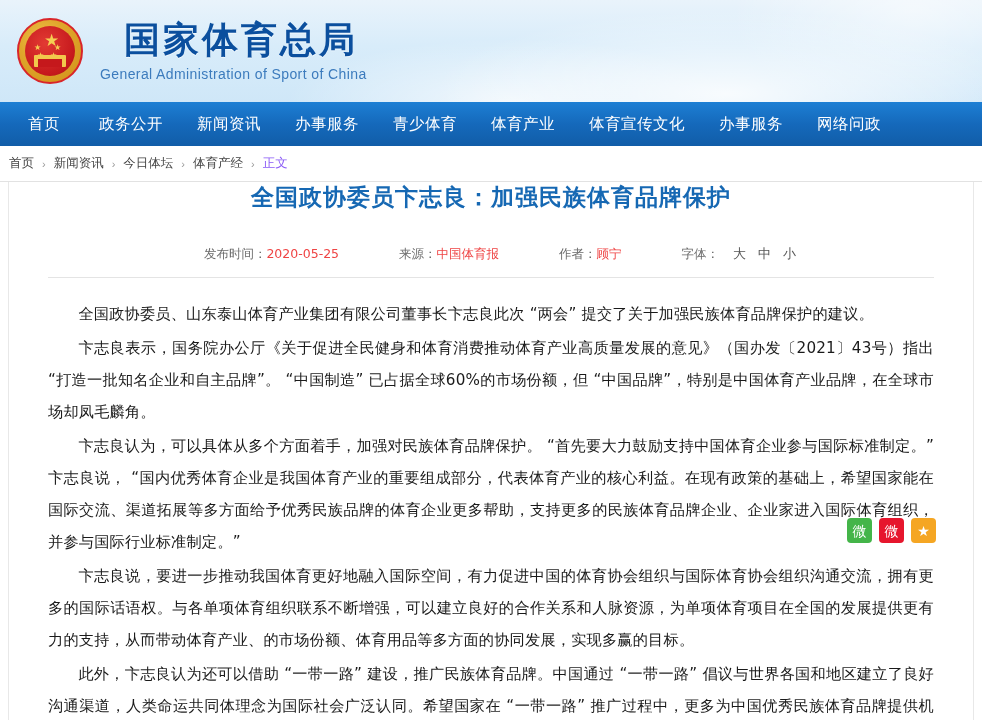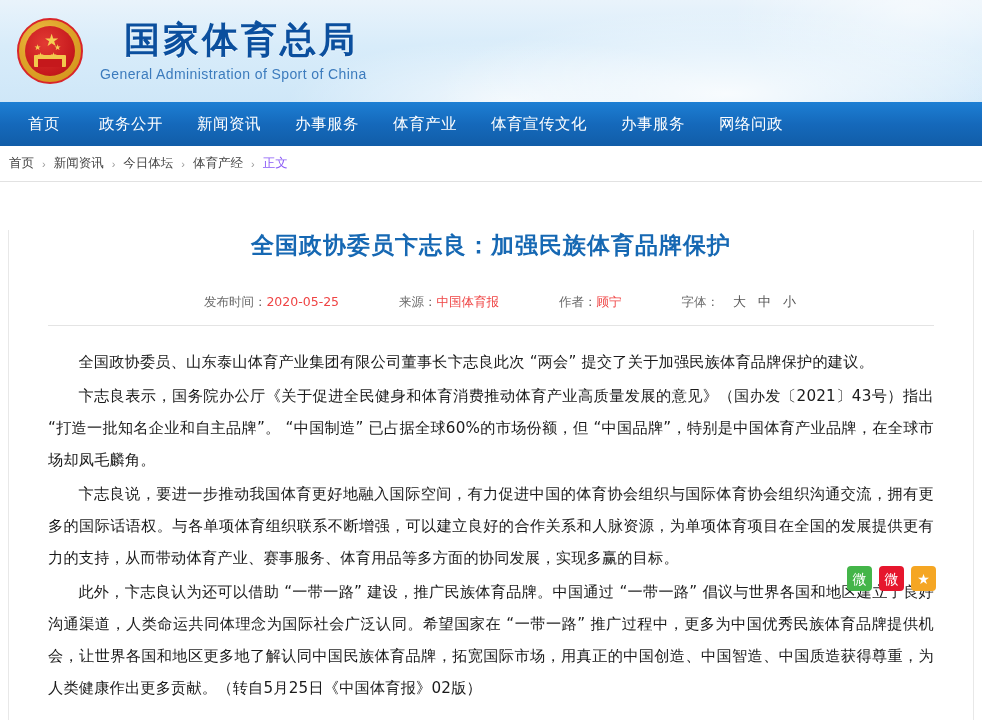--- a/index.html
+++ b/index.html
@@ -177,21 +177,20 @@
     position: absolute;
     right: 8px; top: 0; bottom: 0;
     width: 1px;
     background: #e8e8e8;
   }
   .article {
     position: relative;
     padding: 0 48px;
   }
   .article-title {
-    margin-top: 48px;
     text-align: center;
     font-size: 23px;
     font-weight: bold;
     color: #1668b3;
     font-family: Liberation Sans, sans-serif;
     letter-spacing: 1px;
   }
   .meta-row {
     margin-top: 32px;
     display: flex;
@@ -278,20 +277,21 @@
         <div class="site-subtitle">General Administration of Sport of China</div>
       </div>
     </div>
   </div>
 
   <div class="nav">
     <div class="nav-item first">首页</div>
     <div class="nav-item">政务公开</div>
     <div class="nav-item">新闻资讯</div>
     <div class="nav-item">办事服务</div>
+    <div class="nav-item">青少体育</div>
     <div class="nav-item">体育产业</div>
     <div class="nav-item">体育宣传文化</div>
     <div class="nav-item">办事服务</div>
     <div class="nav-item">网络问政</div>
   </div>
 
   <div class="breadcrumb-wrap">
     <span class="crumb">首页</span>
     <span class="crumb-sep">›</span>
     <span class="crumb">新闻资讯</span>
@@ -331,19 +331,20 @@
             <span class="font-size-btn">大</span><span class="font-size-btn">中</span><span class="font-size-btn">小</span>
           </span>
         </span>
       </div>
 
       <div class="divider"></div>
 
       <div class="article-body">
         <p>全国政协委员、山东泰山体育产业集团有限公司董事长卞志良此次 “两会” 提交了关于加强民族体育品牌保护的建议。</p>
         <p>卞志良表示，国务院办公厅《关于促进全民健身和体育消费推动体育产业高质量发展的意见》（国办发〔2021〕43号）指出 “打造一批知名企业和自主品牌”。 “中国制造” 已占据全球60%的市场份额，但 “中国品牌”，特别是中国体育产业品牌，在全球市场却凤毛麟角。</p>
-        <p>卞志良说，要进一步推动我国体育更好地融入国际空间，有力促进中国的体育协会组织与国际体育协会组织沟通交流，拥有更多的国际话语权。与各单项体育组织联系不断增强，可以建立良好的合作关系和人脉资源，为单项体育项目在全国的发展提供更有力的支持，从而带动体育产业、赛事服务、体育用品等多方面的协同发展，实现多赢的目标。</p>
+        <p>卞志良认为，可以具体从多个方面着手，加强对民族体育品牌保护。 “首先要大力鼓励支持中国体育企业参与国际标准制定。” 卞志良说， “国内优秀体育企业是我国体育产业的重要组成部分，代表体育产业的核心利益。在现有政策的基础上，希望国家能在国际交流、渠道拓展等多方面给予优秀民族品牌的体育企业更多帮助，支持更多的民族体育品牌企业、企业家进入国际体育组织，并参与国际行业标准制定。”</p>
+        <p>卞志良说，要进一步推动我国体育更好地融入国际空间，有力促进中国的体育协会组织与国际体育协会组织沟通交流，拥有更多的国际话语权。与各单项体育组织联系不断增强，可以建立良好的合作关系和人脉资源，为单项体育项目在全国的发展提供更有力的支持，从而带动体育产业、的市场份额、体育用品等多方面的协同发展，实现多赢的目标。</p>
         <p>此外，卞志良认为还可以借助 “一带一路” 建设，推广民族体育品牌。中国通过 “一带一路” 倡议与世界各国和地区建立了良好沟通渠道，人类命运共同体理念为国际社会广泛认同。希望国家在 “一带一路” 推广过程中，更多为中国优秀民族体育品牌提供机会，让世界各国和地区更多地了解认同中国民族体育品牌，拓宽国际市场，用真正的中国创造、中国智造、中国质造获得尊重，为人类健康作出更多贡献。（转自5月25日《中国体育报》02版）</p>
       </div>
     </div>
   </div>
 
 </div>
 
 </body></html>

